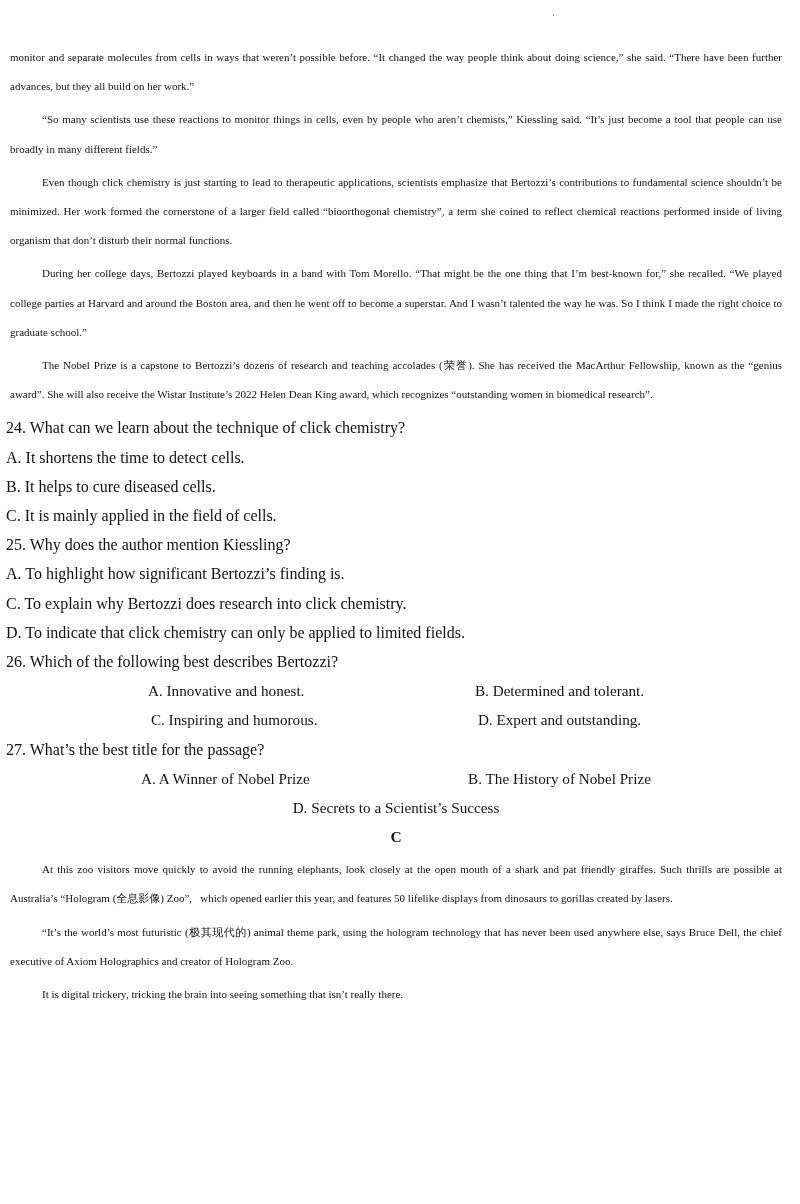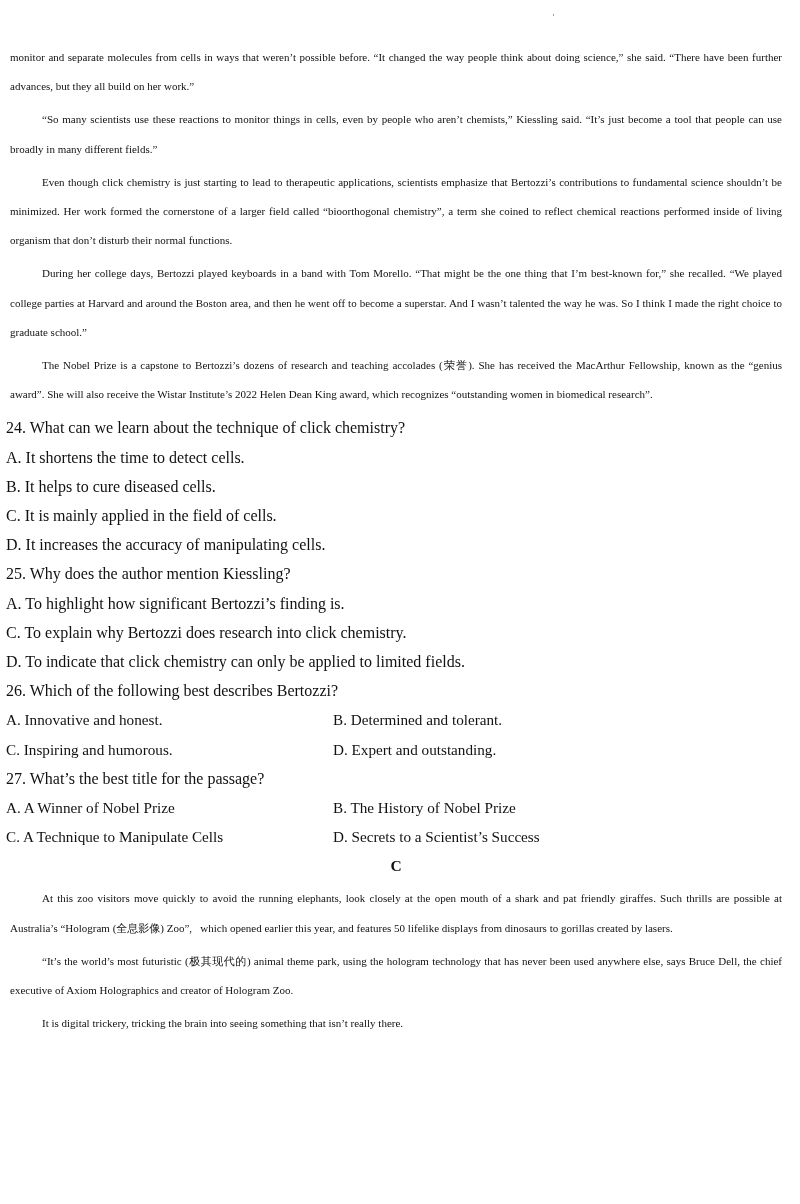--- a/index.html
+++ b/index.html
@@ -36,20 +36,21 @@
   }
   .indent {
     text-indent: 32px;
   }
   .options-row {
     display: flex;
     font-size: 15.2px;
     line-height: 29.2px;
     height: 29.2px;
     white-space: nowrap;
+    justify-content: center;
   }
   .options-row .col {
     width: 327px;
   }
   .section-heading {
     text-align: center;
     font-weight: bold;
     font-size: 15.5px;
     line-height: 29.2px;
     height: 29.2px;
@@ -76,21 +77,20 @@
     <p class="para indent">Even though click chemistry is just starting to lead to therapeutic applications, scientists emphasize that Bertozzi’s contributions to fundamental science shouldn’t be minimized. Her work formed the cornerstone of a larger field called “bioorthogonal chemistry”, a term she coined to reflect chemical reactions performed inside of living organism that don’t disturb their normal functions.</p>
     <p class="para indent">During her college days, Bertozzi played keyboards in a band with Tom Morello. “That might be the one thing that I’m best-known for,” she recalled. “We played college parties at Harvard and around the Boston area, and then he went off to become a superstar. And I wasn’t talented the way he was. So I think I made the right choice to graduate school.”</p>
     <p class="para indent">The Nobel Prize is a capstone to Bertozzi’s dozens of research and teaching accolades (荣誉). She has received the MacArthur Fellowship, known as the “genius award”. She will also receive the Wistar Institute’s 2022 Helen Dean King award, which recognizes “outstanding women in biomedical research”.</p>
   </section>
 
   <section>
     <div class="line">24. What can we learn about the technique of click chemistry?</div>
     <div class="line">A. It shortens the time to detect cells.</div>
     <div class="line">B. It helps to cure diseased cells.</div>
     <div class="line">C. It is mainly applied in the field of cells.</div>
-    <div class="line">D. It increases the accuracy of manipulating cells.</div>
   </section>
 
   <section>
     <div class="line">25. Why does the author mention Kiessling?</div>
     <div class="line">A. To highlight how significant Bertozzi’s finding is.</div>
     <div class="line">C. To explain why Bertozzi does research into click chemistry.</div>
     <div class="line">D. To indicate that click chemistry can only be applied to limited fields.</div>
   </section>
 
   <section>
@@ -105,21 +105,20 @@
     </div>
   </section>
 
   <section>
     <div class="line">27. What’s the best title for the passage?</div>
     <div class="options-row">
       <span class="col">A. A Winner of Nobel Prize</span>
       <span>B. The History of Nobel Prize</span>
     </div>
     <div class="options-row">
-      <span class="col">C. A Technique to Manipulate Cells</span>
       <span>D. Secrets to a Scientist’s Success</span>
     </div>
   </section>
 
   <section>
     <div class="section-heading">C</div>
     <p class="para indent">At this zoo visitors move quickly to avoid the running elephants, look closely at the open mouth of a shark and pat friendly giraffes. Such thrills are possible at Australia’s “Hologram (全息影像) Zoo”,&nbsp;&nbsp; which opened earlier this year, and features 50 lifelike displays from dinosaurs to gorillas created by lasers.</p>
     <p class="para indent">“It’s the world’s most futuristic (极其现代的) animal theme park, using the hologram technology that has never been used anywhere else, says Bruce Dell, the chief executive of Axiom Holographics and creator of Hologram Zoo.</p>
     <p class="para indent">It is digital trickery, tricking the brain into seeing something that isn’t really there.</p>
   </section>

